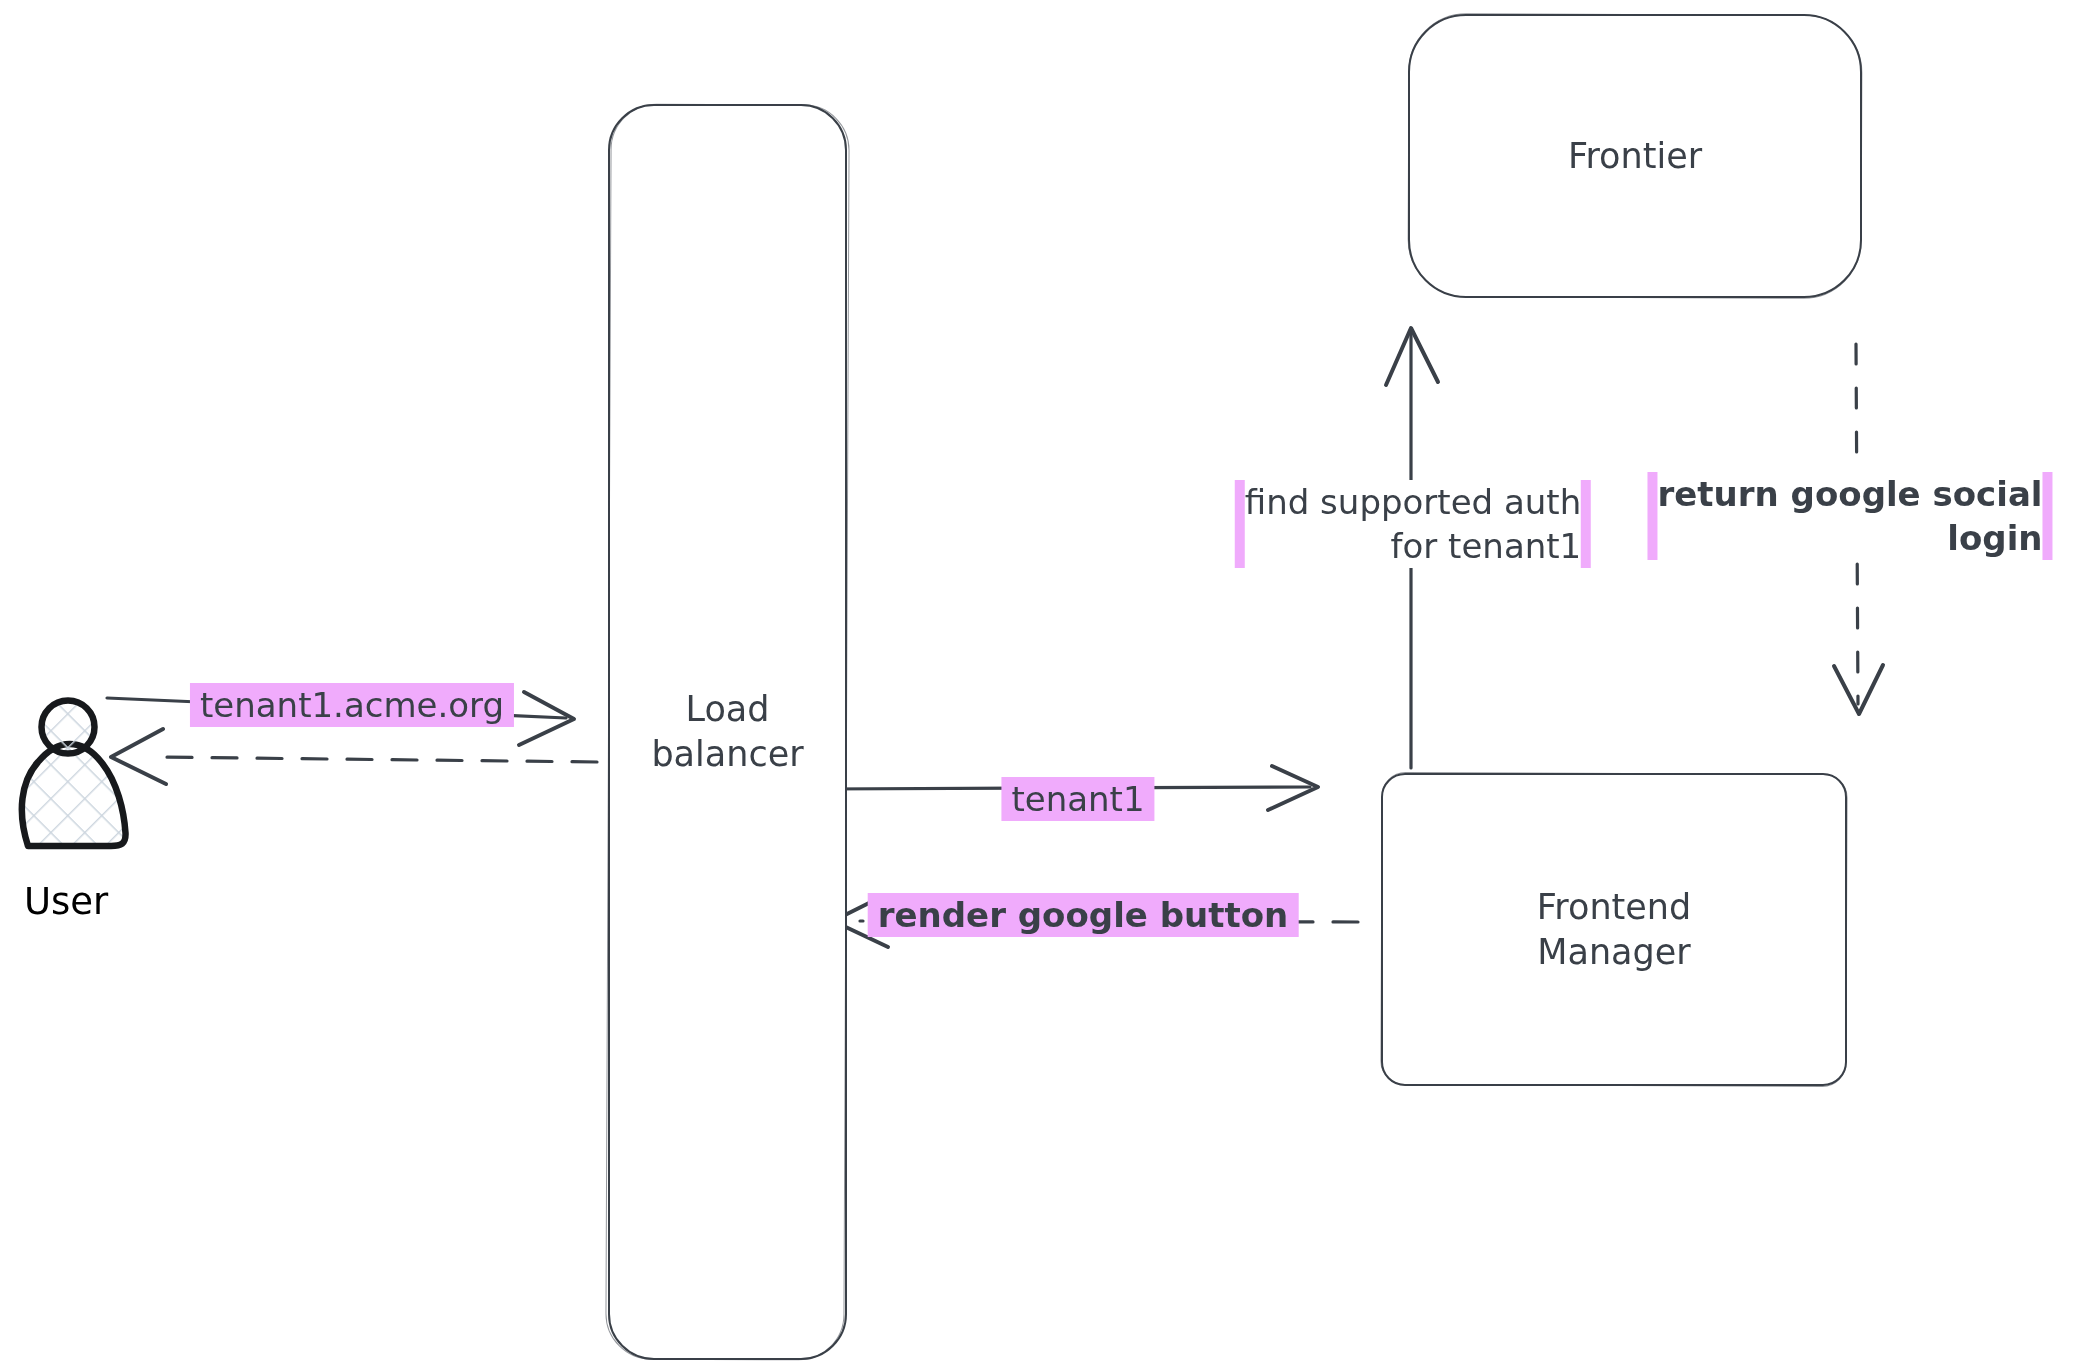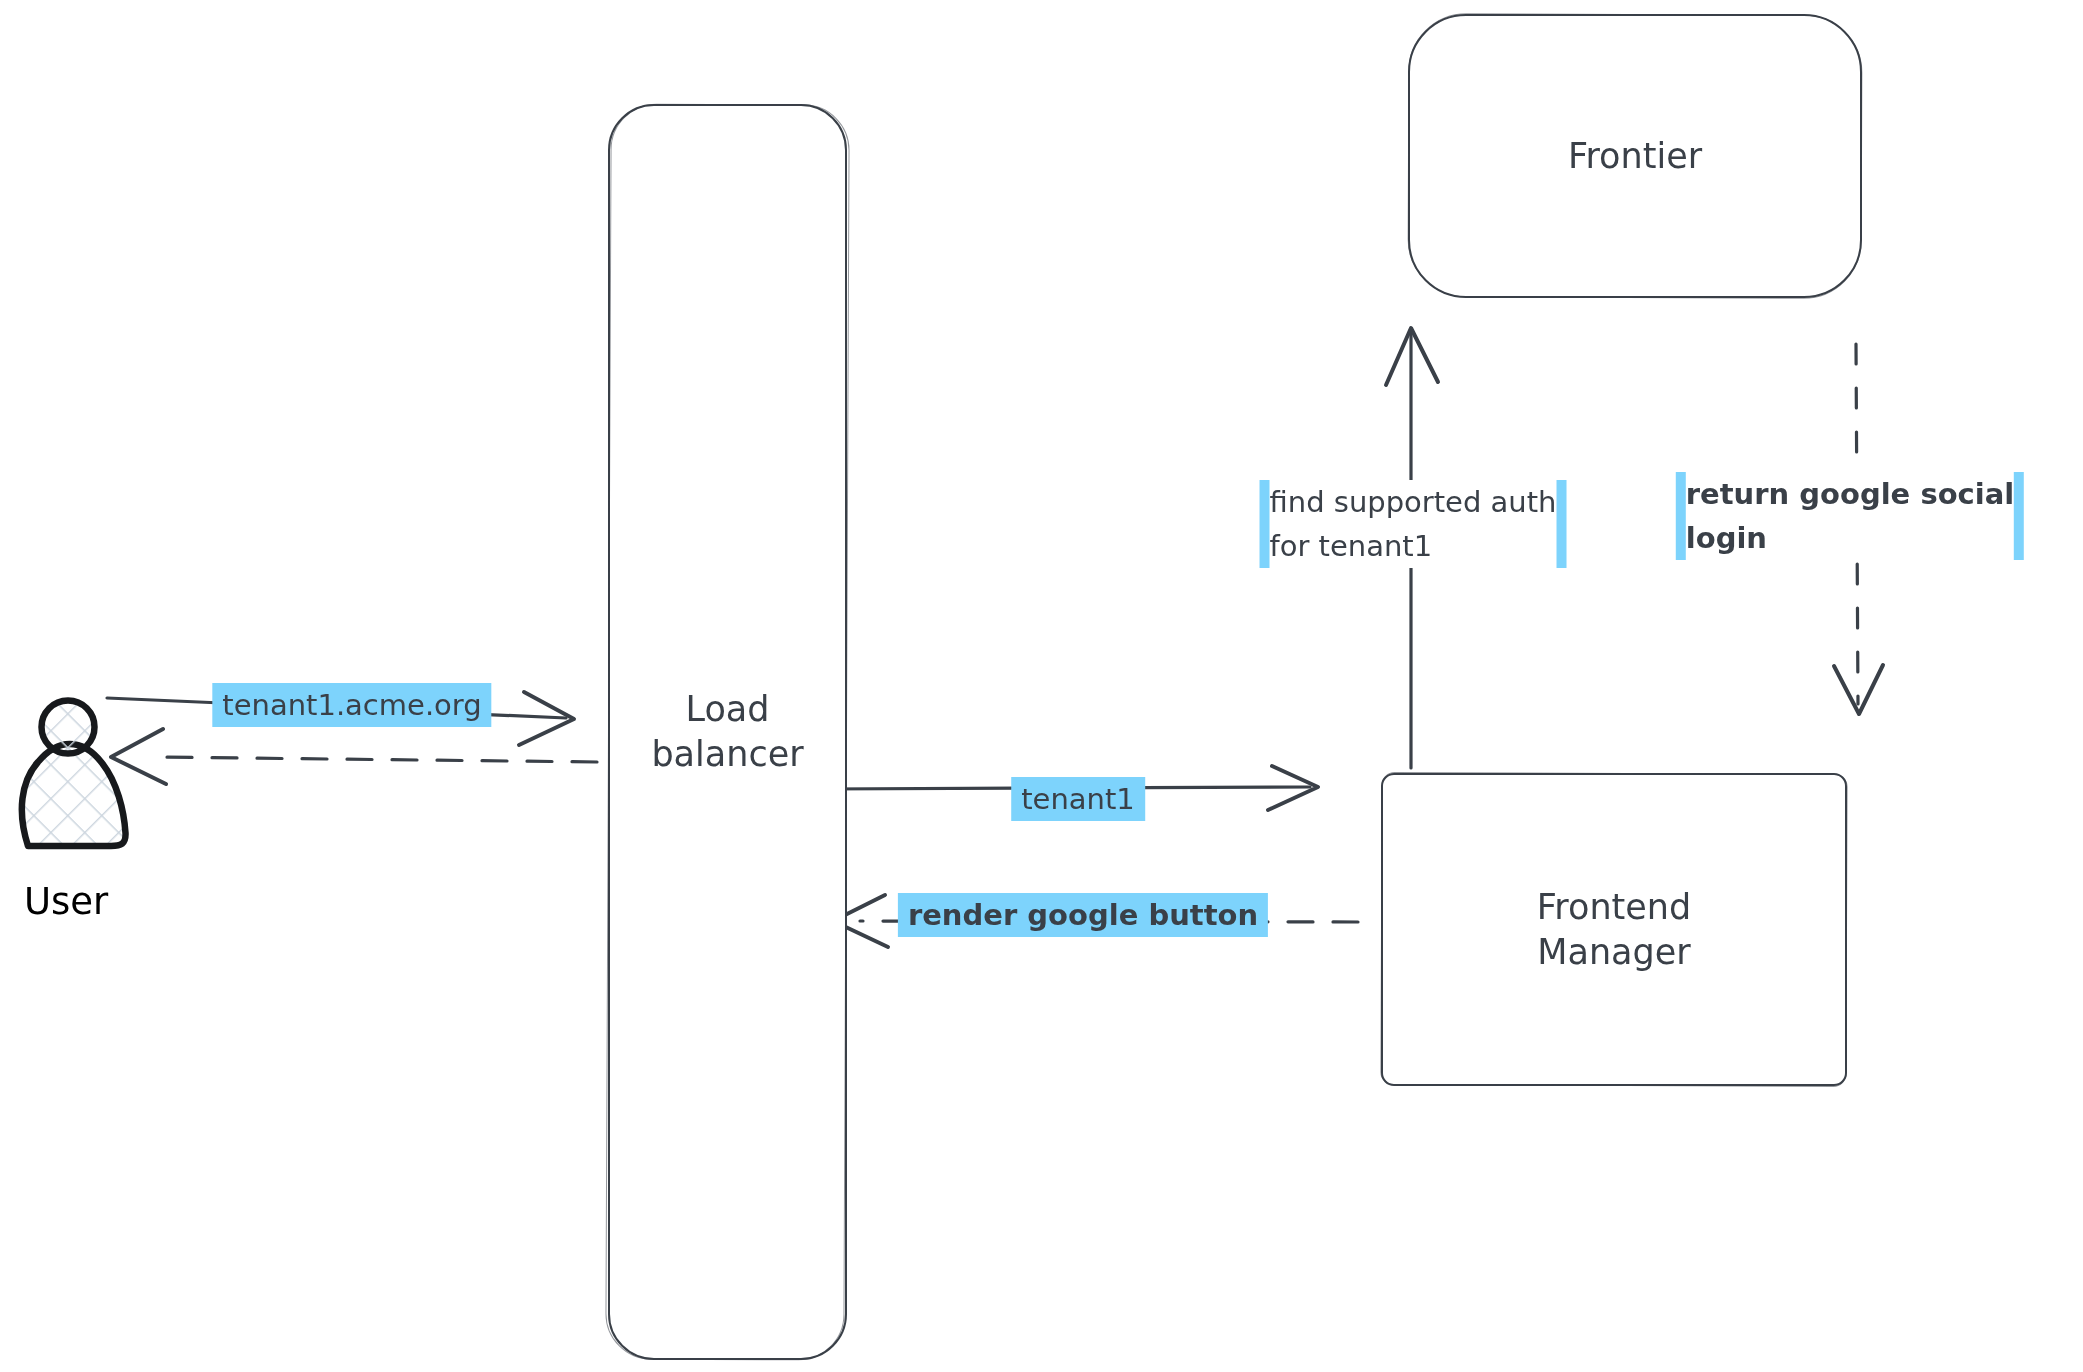--- a/index.html
+++ b/index.html
@@ -49,46 +49,46 @@
     border-radius: 46px;
   }
   .node-frontier {
     left: 1408px; top: 14px;
     width: 454px; height: 284px;
     border-radius: 58px;
   }
   .node-frontend-manager {
     left: 1381px; top: 773px;
     width: 466px; height: 313px;
-    border-radius: 13px;
+    border-radius: 24px;
   }
   .node-label {
     font-size: 35px;
     line-height: 45px;
     color: #3a4048;
   }
   
   .actor-label {
     position: absolute;
     left: 24px;
     top: 882px;
     font-size: 37px;
     line-height: 40px;
     color: #000000;
   }
   
   .edge-label {
     position: absolute;
     transform: translateX(-50%);
-    background: #7dd3fc;
+    background: #f0abfc;
     padding: 0 10px;
-    font-size: 29px;
+    font-size: 34px;
     line-height: 44px;
     white-space: nowrap;
-    text-align: left;
+    text-align: right;
     color: #3a4048;
   }
   .edge-label .line {
     display: block;
     background: #ffffff;
   }
   .lbl-tenant-acme   { left: 352px;  top: 683px; }
   .lbl-tenant1       { left: 1078px; top: 766px; margin-top: 11px; }
   .lbl-render-google { left: 1083px; top: 893px; font-weight: bold; }
   .lbl-find-auth     { left: 1413px; top: 480px; }

